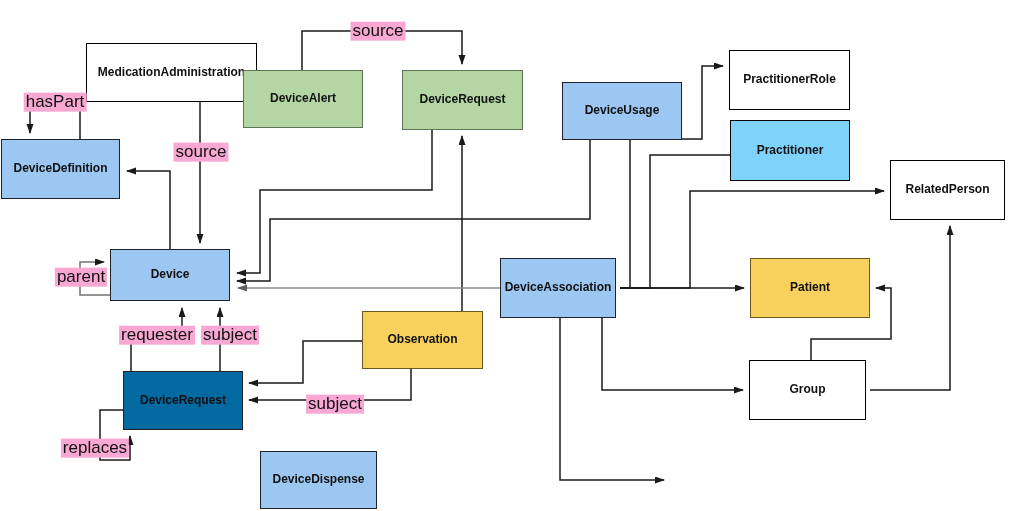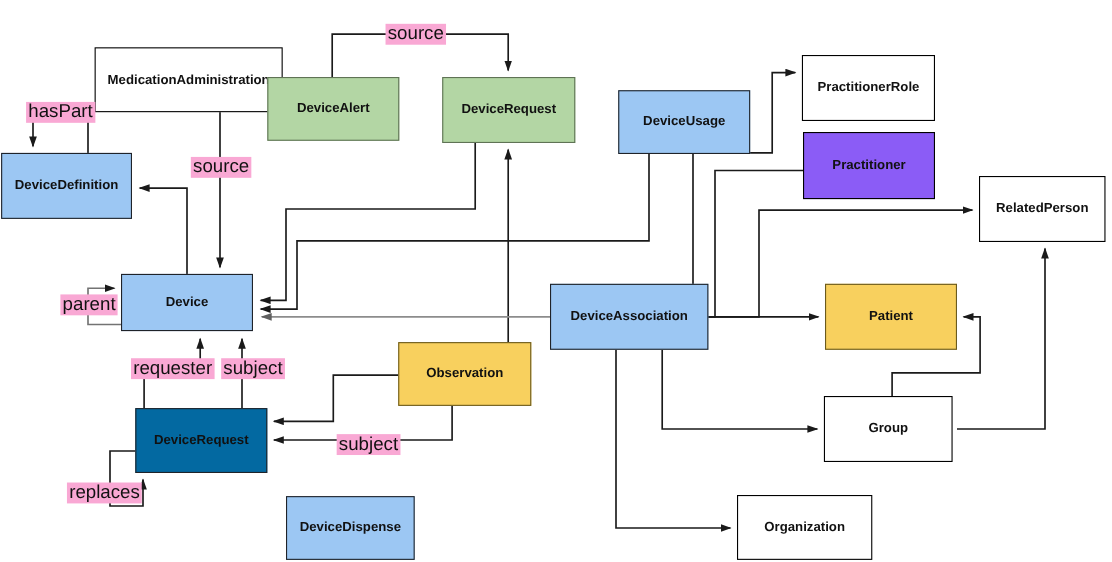--- a/index.html
+++ b/index.html
@@ -68,31 +68,30 @@
       <path d="M811,360 L811,339 L891,339 L891,288 L876,288" marker-end="url(#arrow)"></path>
       <path d="M870,390 L950,390 L950,226" marker-end="url(#arrow)"></path>
     </g>
   </svg>
 
   <div class="node" style="left: 86px; top: 3px; width: 171px; height: 59px; background-color: rgb(255, 255, 255); border-color: rgb(0, 0, 0); margin-top: 40px;">MedicationAdministration</div>
   <div class="node" style="left: 243px; top: 70px; width: 120px; height: 58px; background-color: rgb(179, 214, 164); border-color: rgb(95, 115, 85);">DeviceAlert</div>
   <div class="node" style="left: 402px; top: 70px; width: 121px; height: 60px; background-color: rgb(179, 214, 164); border-color: rgb(95, 115, 85);">DeviceRequest</div>
   <div class="node" style="left: 562px; top: 82px; width: 120px; height: 58px; background-color: rgb(156, 199, 243); border-color: rgb(31, 35, 41);">DeviceUsage</div>
   <div class="node" style="left: 729px; top: 50px; width: 121px; height: 60px; background-color: rgb(255, 255, 255); border-color: rgb(0, 0, 0);">PractitionerRole</div>
-  <div class="node" style="left: 730px; top: 120px; width: 120px; height: 61px; background-color: #8b5cf6; border-color: rgb(0, 0, 0);">Practitioner</div>
+  <div class="node" style="left: 730px; top: 120px; width: 120px; height: 61px; background-color: #7dd3fc; border-color: rgb(0, 0, 0);">Practitioner</div>
   <div class="node" style="left: 890px; top: 160px; width: 115px; height: 60px; background-color: rgb(255, 255, 255); border-color: rgb(0, 0, 0);">RelatedPerson</div>
   <div class="node" style="left: 110px; top: 249px; width: 120px; height: 52px; background-color: rgb(156, 199, 243); border-color: rgb(31, 35, 41);">Device</div>
   <div class="node" style="left: 1px; top: 139px; width: 119px; height: 60px; background-color: rgb(156, 199, 243); border-color: rgb(31, 35, 41);">DeviceDefinition</div>
-  <div class="node" style="left: 500px; top: 258px; width: 144px; height: 60px; background-color: rgb(156, 199, 243); border-color: rgb(31, 35, 41);">DeviceAssociation</div>
+  <div class="node" style="left: 500px; top: 258px; width: 116px; height: 60px; background-color: rgb(156, 199, 243); border-color: rgb(31, 35, 41);">DeviceAssociation</div>
   <div class="node" style="left: 750px; top: 258px; width: 120px; height: 60px; background-color: rgb(248, 208, 94); border-color: rgb(107, 90, 30);">Patient</div>
   <div class="node" style="left: 362px; top: 311px; width: 121px; height: 58px; background-color: rgb(248, 208, 94); border-color: rgb(107, 90, 30);">Observation</div>
   <div class="node" style="left: 123px; top: 371px; width: 120px; height: 59px; background-color: #0369a1; border-color: rgb(31, 35, 41);">DeviceRequest</div>
   <div class="node" style="left: 749px; top: 360px; width: 117px; height: 60px; background-color: rgb(255, 255, 255); border-color: rgb(0, 0, 0);">Group</div>
   <div class="node" style="left: 260px; top: 451px; width: 117px; height: 58px; background-color: rgb(156, 199, 243); border-color: rgb(31, 35, 41);">DeviceDispense</div>
-  <div class="node" style="left: 670px; top: 450px; width: 123px; height: 59px; background-color: rgb(255, 255, 255); border-color: rgb(0, 0, 0);">Organization</div>
 
   <div class="edge-label" style="left:55px;  top:102px;">hasPart</div>
   <div class="edge-label" style="left:378px; top:31px;">source</div>
   <div class="edge-label" style="left:201px; top:152px;">source</div>
   <div class="edge-label" style="left:81px;  top:277px;">parent</div>
   <div class="edge-label" style="left:157px; top:335px;">requester</div>
   <div class="edge-label" style="left:230px; top:335px;">subject</div>
   <div class="edge-label" style="left:95px;  top:448px;">replaces</div>
   <div class="edge-label" style="left:335px; top:404px;">subject</div>
 

